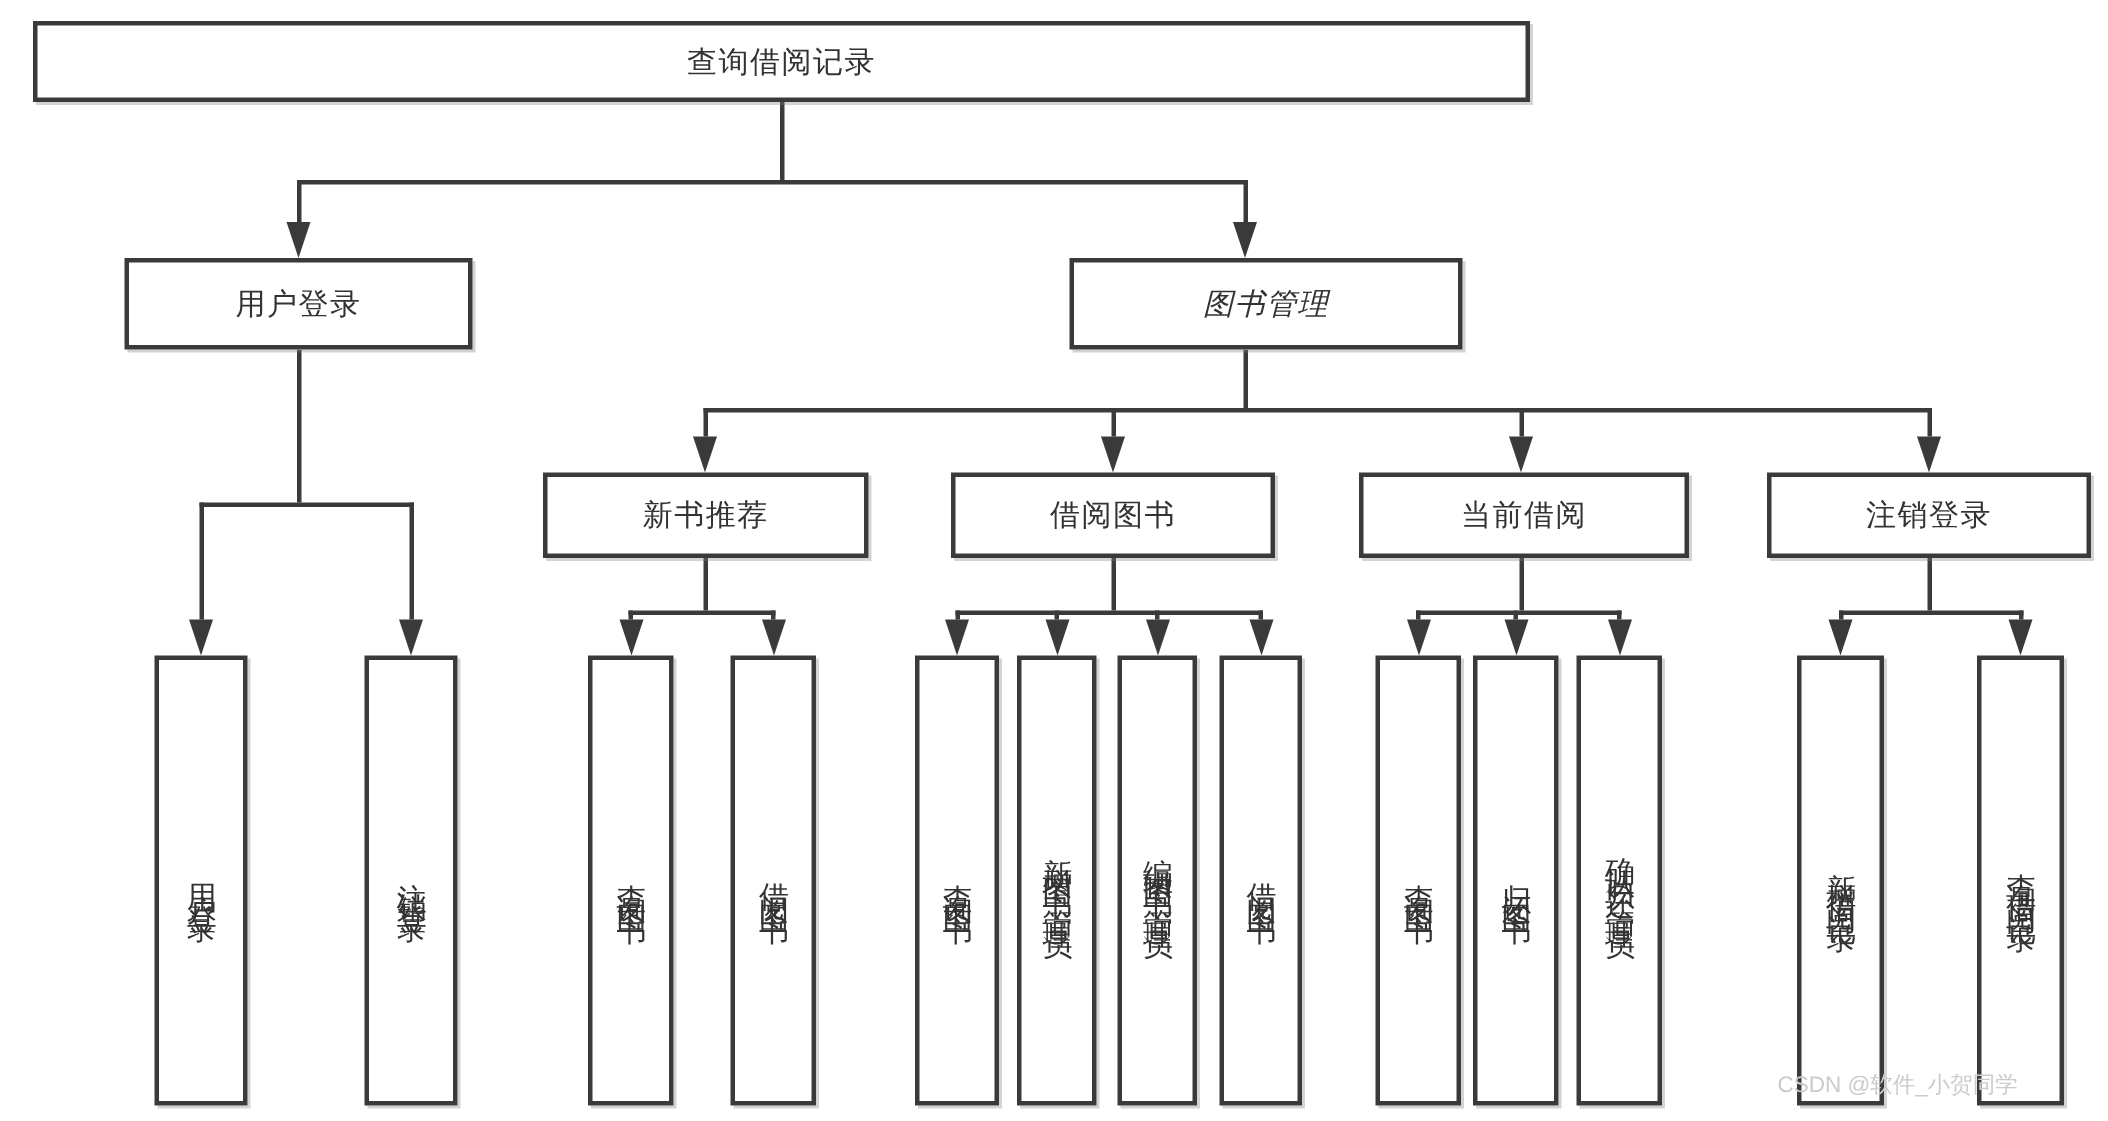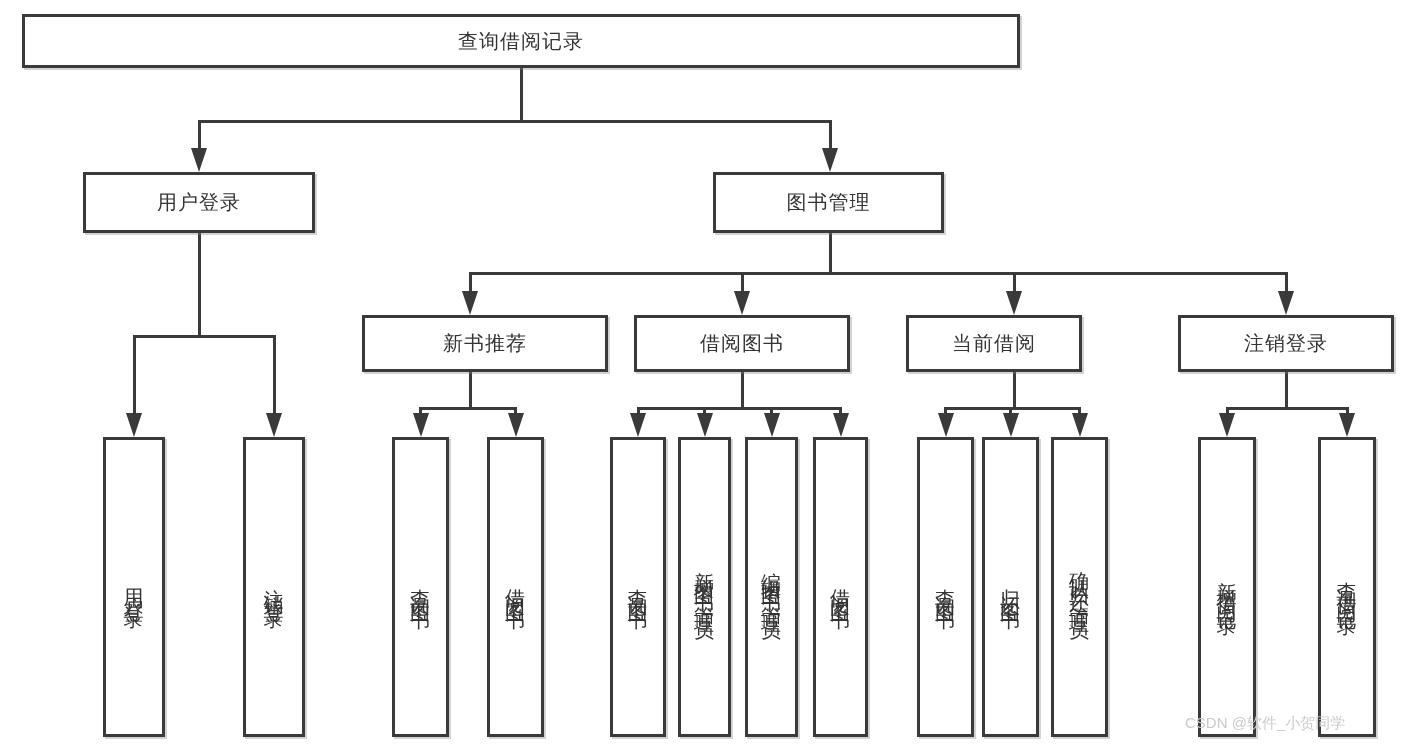--- a/index.html
+++ b/index.html
@@ -95,31 +95,31 @@
   <div class="vline" style="left:1345.5px; top:407px; height:6px;"></div>
   <div class="arrow" style="left:1339px; top:413px;"></div>
 
   <div class="box" style="left:22px; top:14px; width:998px; height:54px;">
     <span class="lbl">查询借阅记录</span>
   </div>
 
   <div class="box" style="left:83px; top:172px; width:232px; height:61px;">
     <span class="lbl">用户登录</span>
   </div>
-  <div class="box" style="left:713px; top:172px; width:231px; height:61px;">
+  <div class="box" style="left:713px; top:172px; width:262px; height:61px;font-style:italic;">
     <span class="lbl">图书管理</span>
   </div>
 
-  <div class="box" style="left:362px; top:315px; width:246px; height:57px;">
+  <div class="box" style="left:362px; top:315px; width:217px; height:57px;">
     <span class="lbl">新书推荐</span>
   </div>
   <div class="box" style="left:634px; top:315px; width:216px; height:57px;">
     <span class="lbl">借阅图书</span>
   </div>
-  <div class="box" style="left:906px; top:315px; width:176px; height:57px;">
+  <div class="box" style="left:906px; top:315px; width:220px; height:57px;">
     <span class="lbl">当前借阅</span>
   </div>
   <div class="box" style="left:1178px; top:315px; width:216px; height:57px;">
     <span class="lbl">注销登录</span>
   </div>
 
   <div class="box vbox" style="left:103px; top:437px; width:62px; height:300px;">
     <span class="lbl">用户登录</span>
   </div>
   <div class="box vbox" style="left:243px; top:437px; width:62px; height:300px;">

